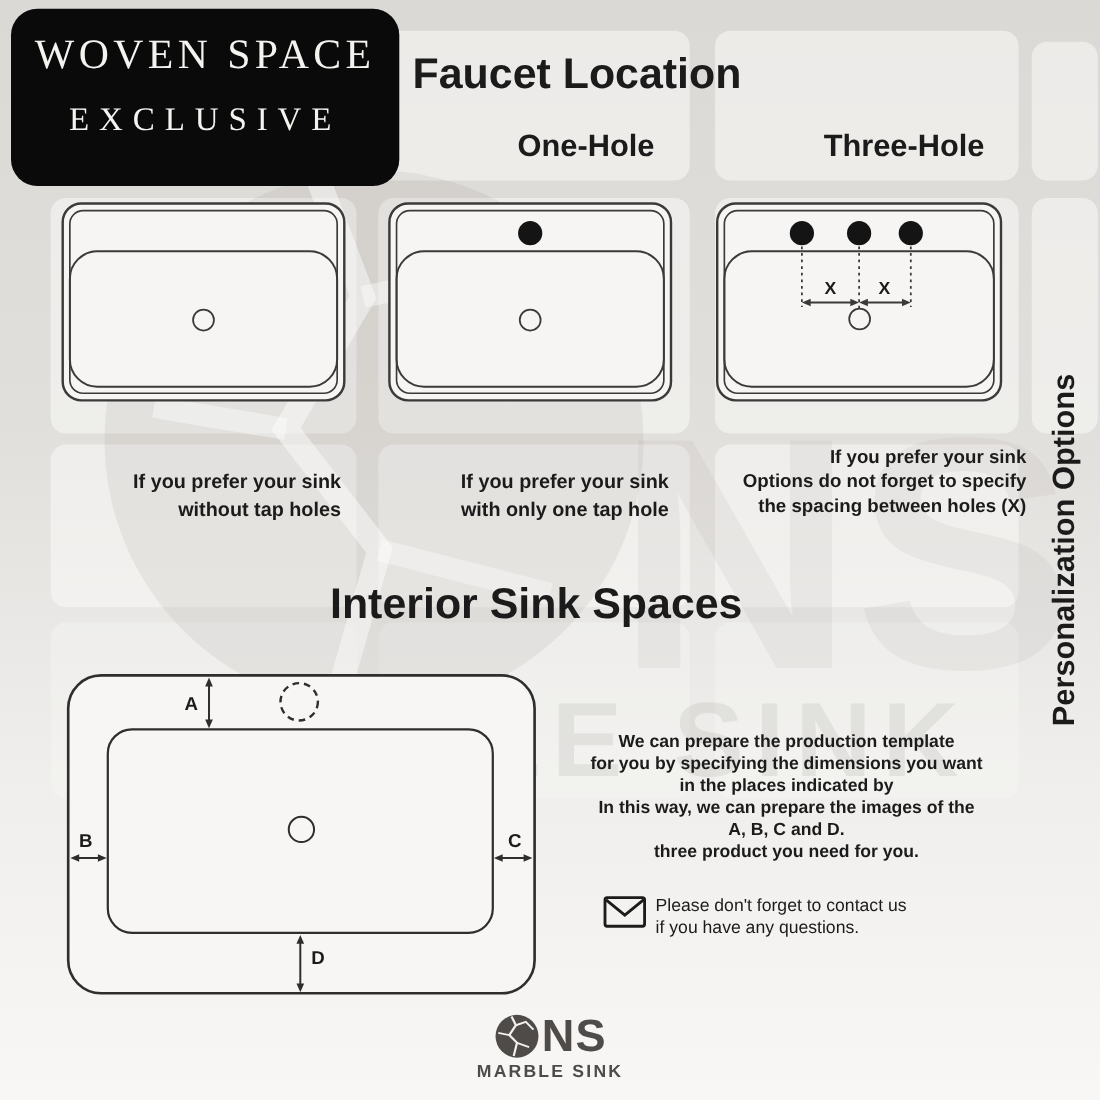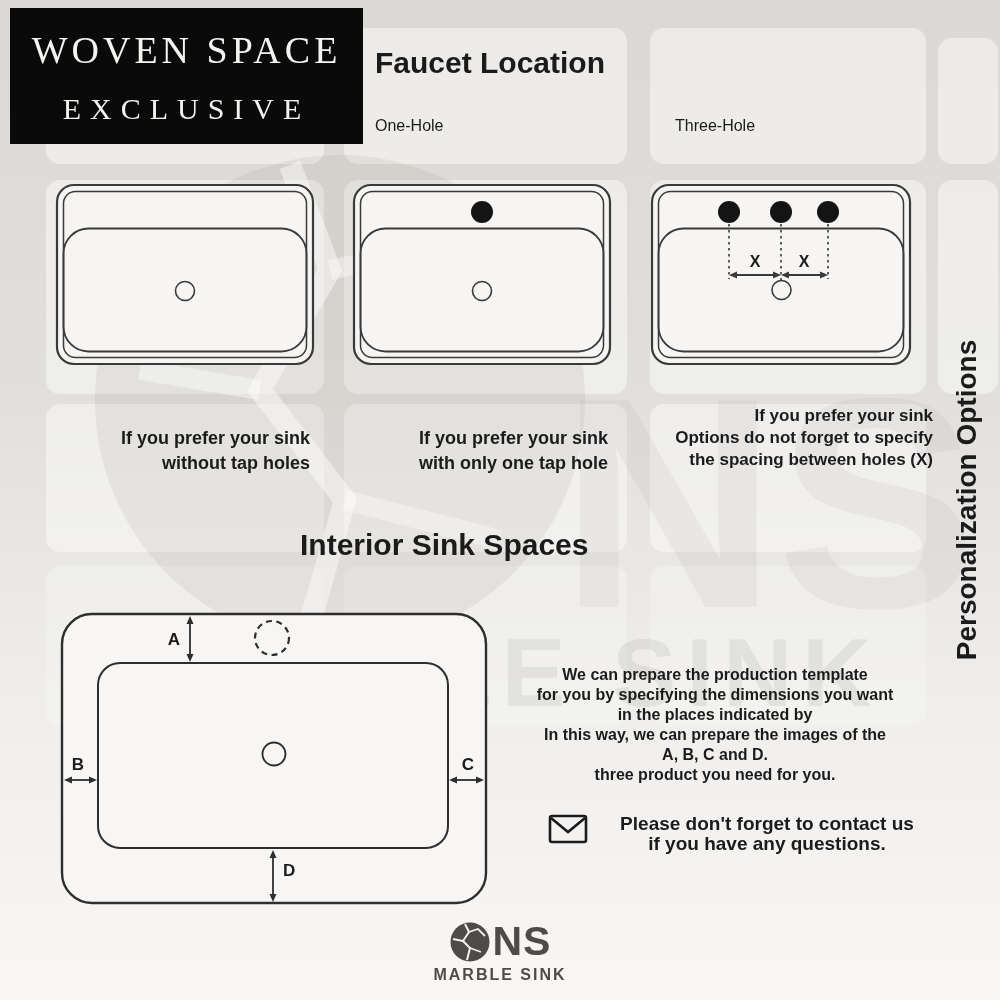--- a/index.html
+++ b/index.html
@@ -5,34 +5,34 @@
   html,body{margin:0;padding:0;}
   body{width:1000px;height:1000px;position:relative;overflow:hidden;
        font-family:"Liberation Sans",sans-serif;color:#1b1b1b;
        background:linear-gradient(180deg,#dbd9d6 0%,#e1dfdc 38%,#efeeec 70%,#f8f7f6 100%);}
   .tile{position:absolute;background:rgba(250,249,247,0.55);border-radius:14px;z-index:0;}
   .tile.dim{background:rgba(250,249,247,0.35);}
   
   .wm{position:absolute;z-index:0;pointer-events:none;}
   .wm-text{font-weight:bold;color:rgba(125,120,114,0.13);white-space:nowrap;}
   
-  .badge{position:absolute;left:10px;top:8px;width:353px;height:136px;background:#0a0a0a;
-         color:#f5f3ef;text-align:center;z-index:2;font-family:"Liberation Serif",serif;}
+  .badge{position:absolute;left:10px;top:8px;width:353px;height:161px;background:#0a0a0a;
+         color:#f5f3ef;text-align:center;z-index:2;font-family:"Liberation Serif",serif;border-radius:24px;}
   .badge-l1{font-size:38px;letter-spacing:4px;margin-top:20px;}
   .badge-l2{font-size:30px;letter-spacing:9px;margin-top:20px;font-style:normal;}
-  .h1{position:absolute;font-size:30px;font-weight:bold;z-index:2;}
-  .col-label{position:absolute;width:220px;text-align:left;font-size:16px;font-weight:normal;z-index:2;}
+  .h1{position:absolute;font-size:39px;font-weight:bold;z-index:2;}
+  .col-label{position:absolute;width:220px;text-align:right;font-size:28px;font-weight:bold;z-index:2;}
   .sink{position:absolute;z-index:2;}
   .caption{position:absolute;text-align:right;font-weight:bold;z-index:2;}
   .cap2l{font-size:18px;line-height:25px;width:250px;}
   .cap4l{font-size:17px;line-height:22px;width:300px;}
   .desc{position:absolute;left:500px;top:665px;width:430px;text-align:center;
         font-size:16px;font-weight:bold;line-height:20px;z-index:2;}
   .contact-row{position:absolute;left:548px;top:814px;width:390px;z-index:2;display:flex;align-items:flex-start;}
-  .contact-text{flex:1;text-align:center;font-size:19px;font-weight:bold;line-height:20px;margin-left:8px;}
+  .contact-text{flex:1;text-align:left;font-size:16px;font-weight:normal;line-height:20px;margin-left:8px;}
   .side-label{position:absolute;left:967px;top:500px;transform:translate(-50%,-50%) rotate(-90deg);
               white-space:nowrap;font-size:28px;font-weight:bold;z-index:2;}
   .footer-logo{position:absolute;left:400px;top:918px;width:200px;text-align:center;z-index:2;color:#4e4b48;}
   .footer-row{display:flex;align-items:center;justify-content:center;}
   .footer-ns{font-size:41px;font-weight:bold;letter-spacing:1px;margin-left:2px;}
   .footer-sub{font-size:16px;font-weight:bold;letter-spacing:2px;margin-top:1px;}
   svg text{font-family:"Liberation Sans",sans-serif;}
 </style>
 </head>
 <body>

